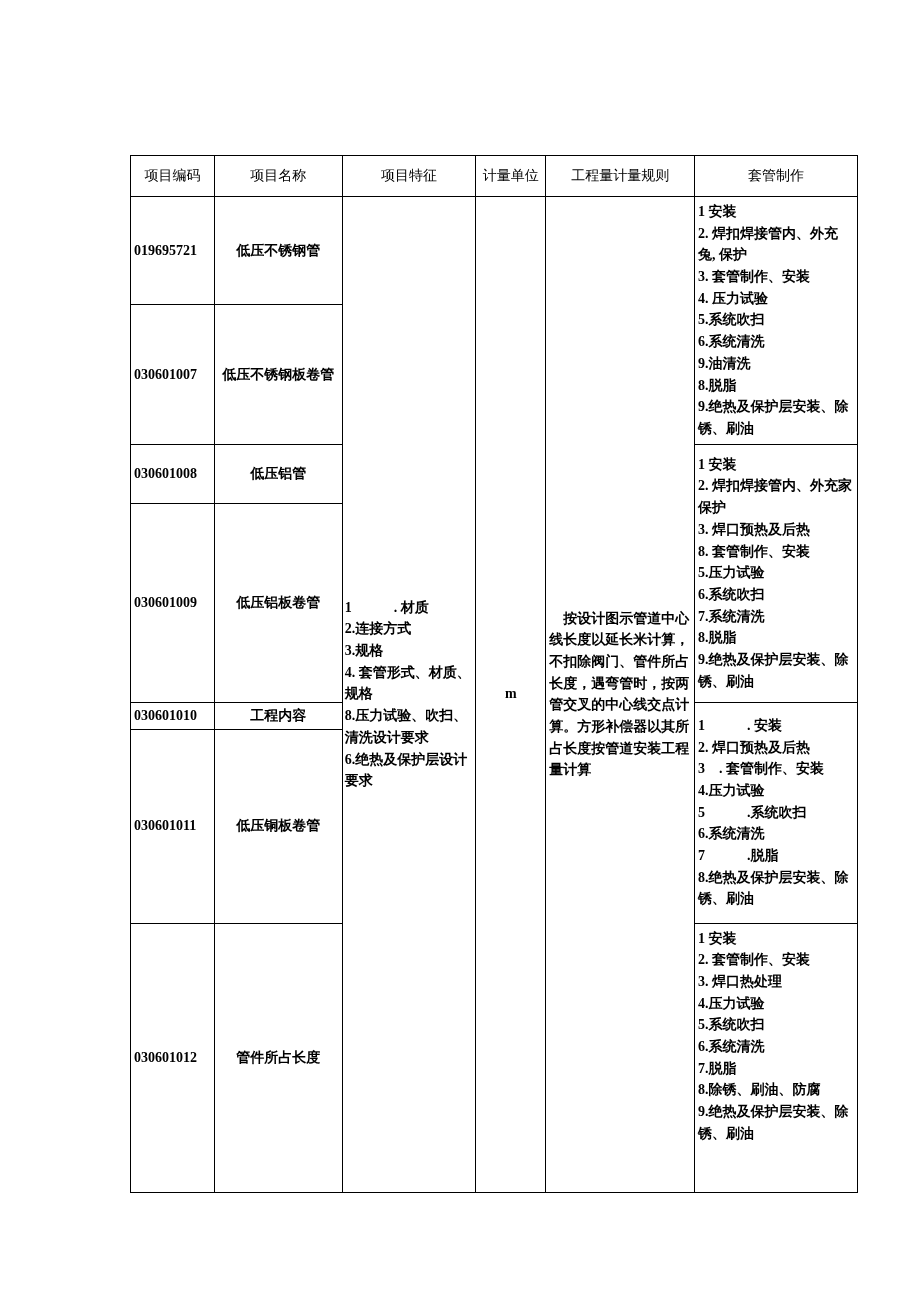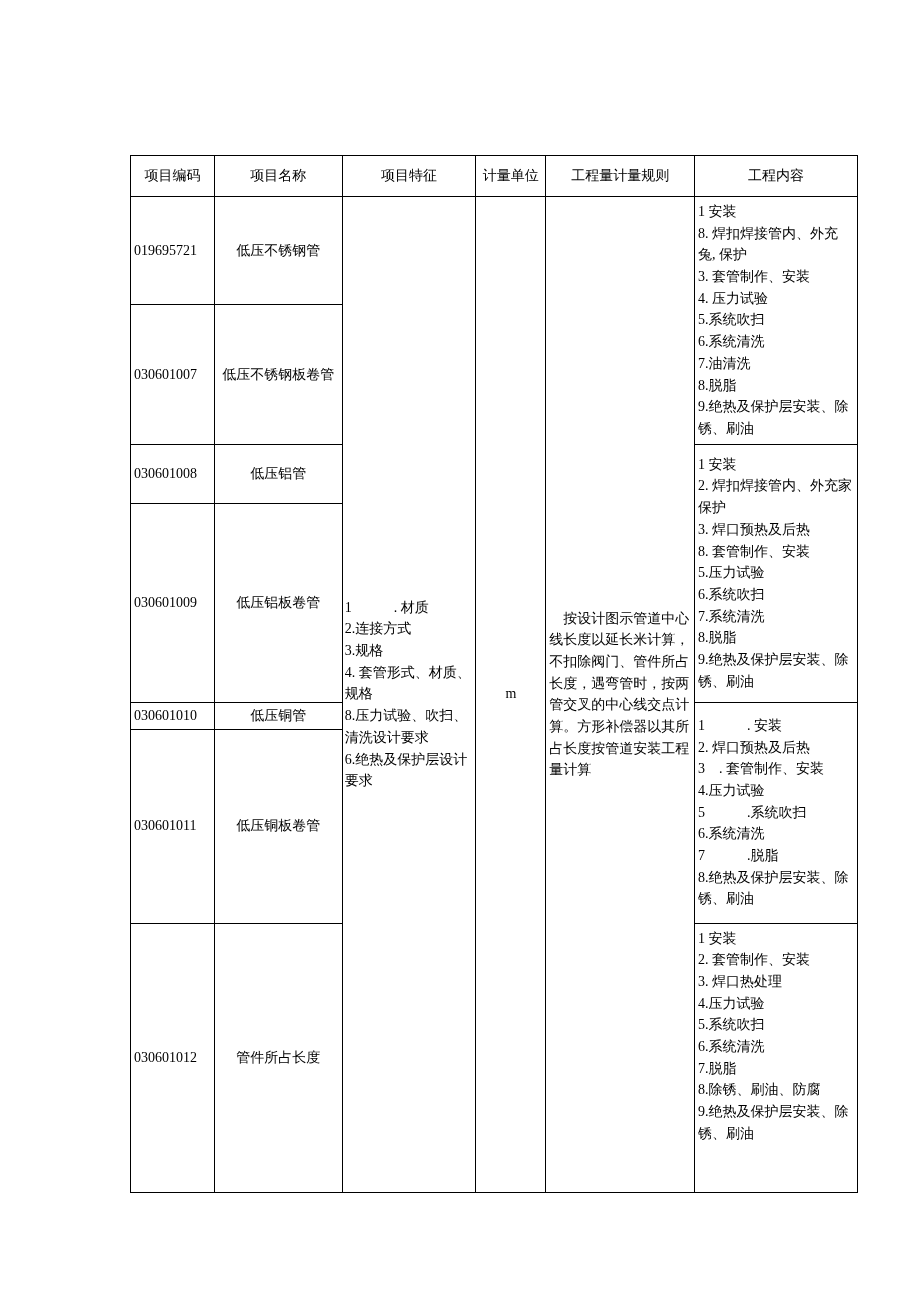--- a/index.html
+++ b/index.html
@@ -16,20 +16,21 @@
   }
   table {
     border-collapse: collapse;
     width: 100%;
     table-layout: fixed;
   }
   td, th {
     border: 1px solid #000;
     padding: 4px 3px;
     vertical-align: middle;
+    font-weight: bold;
   }
   th {
     font-weight: normal;
     text-align: center;
     height: 32px;
   }
   .col-code   { width: 72px; }
   .col-name   { width: 110px; }
   .col-feat   { width: 115px; }
   .col-unit   { width: 60px; }
@@ -54,21 +55,21 @@
         <col class="col-cont">
   </colgroup>
 
   <tbody>
         <tr>
     <th>项目编码</th>
     <th>项目名称</th>
     <th>项目特征</th>
     <th>计量单位</th>
     <th>工程量计量规则</th>
-    <th>工程内容</th>
+    <th>套管制作</th>
   </tr>
 
   <tr>
     <td class="left" style="height:90px">019695721</td>
     <td class="center">低压不锈钢管</td>
 
     <td rowspan="7" class="left lh feat-list">
       <div>1　　　. 材质</div>
       <div>2.连接方式</div>
       <div>3.规格</div>
@@ -76,26 +77,26 @@
       <div>8.压力试验、吹扫、清洗设计要求</div>
       <div>6.绝热及保护层设计要求</div>
     </td>
 
     <td rowspan="7" class="center">m</td>
 
     <td rowspan="7" class="left lh">　按设计图示管道中心线长度以延长米计算，不扣除阀门、管件所占长度，遇弯管时，按两管交叉的中心线交点计算。方形补偿器以其所占长度按管道安装工程量计算</td>
 
     <td rowspan="2" class="left lh">
       <div>1 安装</div>
-      <div>8. 焊扣焊接管内、外充兔, 保护</div>
+      <div>2. 焊扣焊接管内、外充兔, 保护</div>
       <div>3. 套管制作、安装</div>
       <div>4. 压力试验</div>
       <div>5.系统吹扫</div>
       <div>6.系统清洗</div>
-      <div>7.油清洗</div>
+      <div>9.油清洗</div>
       <div>8.脱脂</div>
       <div>9.绝热及保护层安装、除锈、刷油</div>
     </td>
   </tr>
 
   <tr>
     <td class="left" style="height:118px">030601007</td>
     <td class="center">低压不锈钢板卷管</td>
   </tr>
 
@@ -116,21 +117,21 @@
     </td>
   </tr>
 
   <tr>
     <td class="left" style="height:190px">030601009</td>
     <td class="center">低压铝板卷管</td>
   </tr>
 
   <tr>
     <td class="left" style="height:16px">030601010</td>
-    <td class="center">低压铜管</td>
+    <td class="center">工程内容</td>
 
     <td rowspan="2" class="left lh">
       <div>1　　　. 安装</div>
       <div>2. 焊口预热及后热</div>
       <div>3　. 套管制作、安装</div>
       <div>4.压力试验</div>
       <div>5　　　.系统吹扫</div>
       <div>6.系统清洗</div>
       <div>7　　　.脱脂</div>
       <div>8.绝热及保护层安装、除锈、刷油</div>

